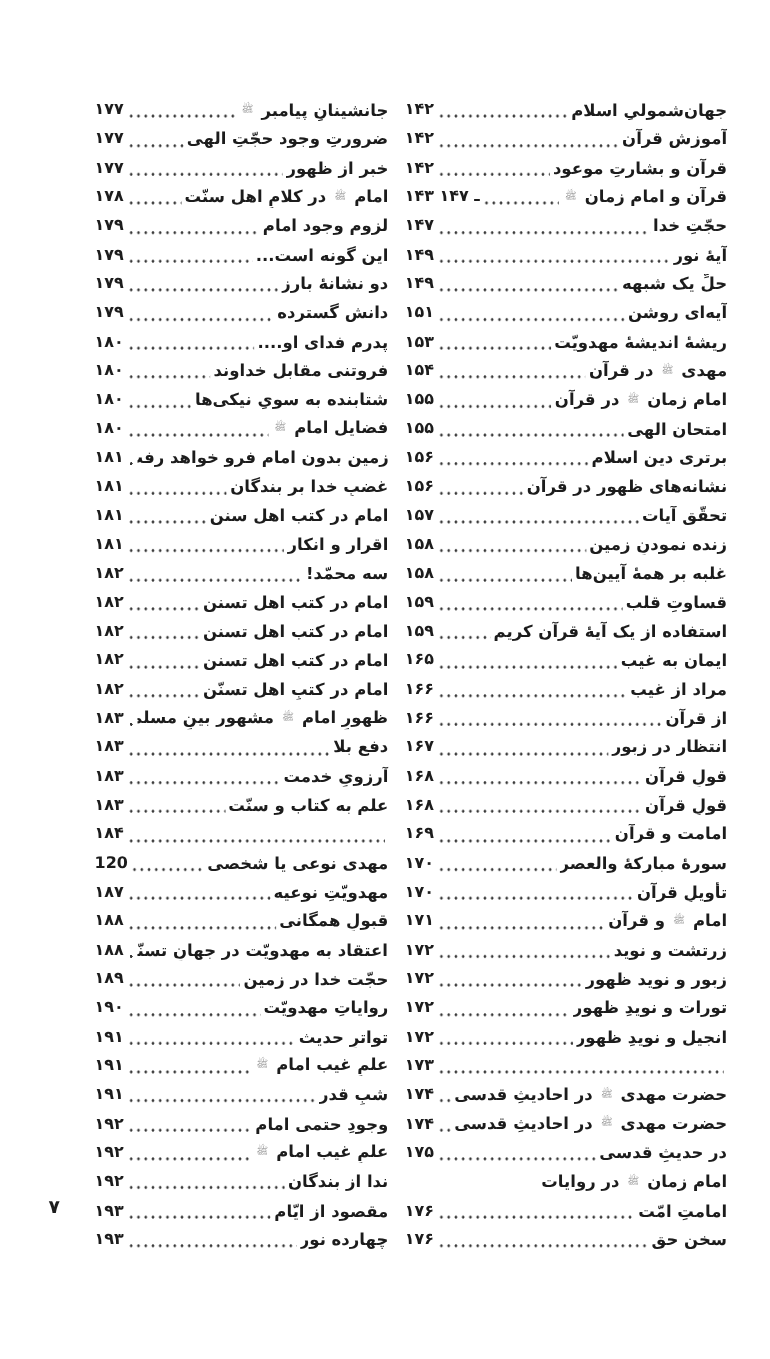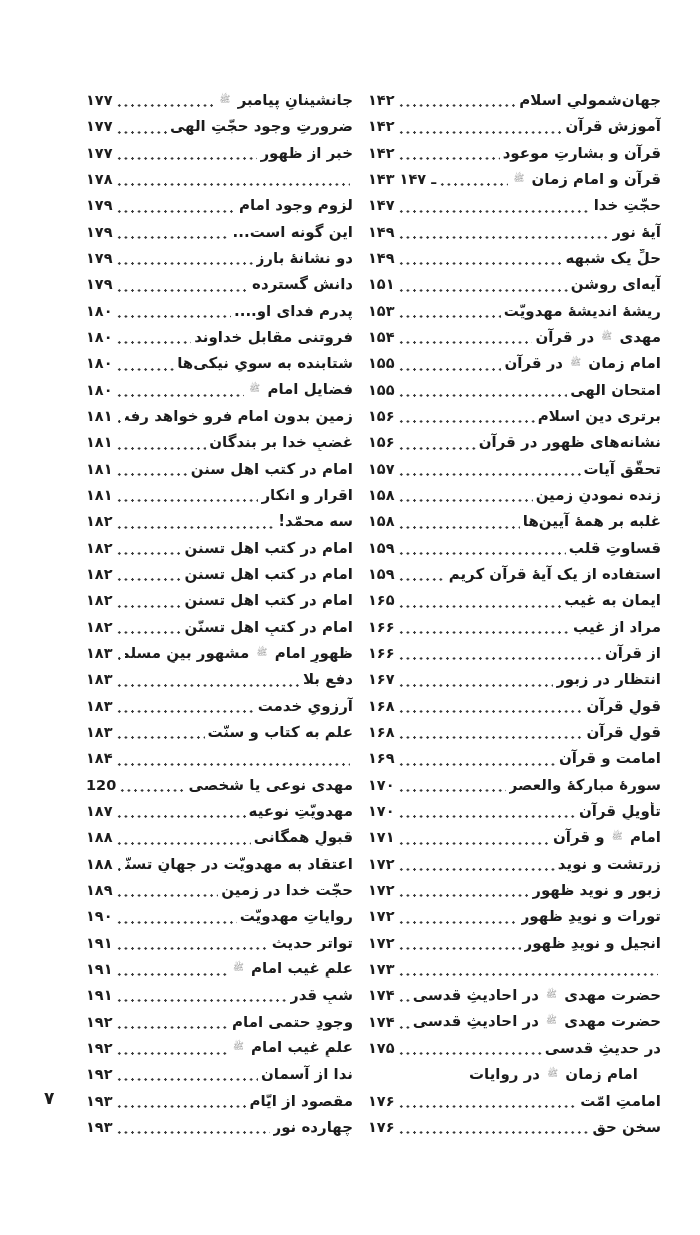--- a/index.html
+++ b/index.html
@@ -19,21 +19,21 @@
   .dots{
     flex:1 1 0;min-width:6px;height:3px;align-self:flex-end;
     margin:0 3px 6px 3px;
     background-image:radial-gradient(circle,#383838 1.1px,transparent 1.4px);
     background-size:6.6px 3px;background-repeat:repeat-x;background-position:left bottom;
   }
   .page-num{
     font-weight:bold;font-size:14.5px;white-space:nowrap;
     direction:ltr;unicode-bidi:isolate;
   }
-  .heading-row{justify-content:center;padding-left:78px;}
+  .heading-row{padding-left:78px;}
   .heading-text{font-weight:bold;font-size:15px;white-space:nowrap;}
   .hon{
     font-size:9px;color:#8a8a8a;margin:0 2px;
     position:relative;top:-3px;font-weight:normal;
   }
   .folio{
     position:absolute;left:44px;top:1088px;
     font-weight:bold;font-size:17px;color:#1c1c1c;
   }
 </style>
@@ -292,20 +292,21 @@
     <span class="page-num">۱۷۷</span>
   </div>
 
   <div class="row">
     <span class="title">خبر از ظهور</span>
     <span class="dots"></span>
     <span class="page-num">۱۷۷</span>
   </div>
 
   <div class="row">
+    <span class="title">امام <span class="hon">ﷺ</span> در کلامِ اهل سنّت</span>
     <span class="dots"></span>
     <span class="page-num">۱۷۸</span>
   </div>
 
   <div class="row">
     <span class="title">لزومِ وجود امام</span>
     <span class="dots"></span>
     <span class="page-num">۱۷۹</span>
   </div>
 
@@ -494,21 +495,21 @@
     <span class="page-num">۱۹۲</span>
   </div>
 
   <div class="row">
     <span class="title">علمِ غیب امام <span class="hon">ﷺ</span></span>
     <span class="dots"></span>
     <span class="page-num">۱۹۲</span>
   </div>
 
   <div class="row">
-    <span class="title">ندا از آسمان</span>
+    <span class="title">ندا از بندگان</span>
     <span class="dots"></span>
     <span class="page-num">۱۹۲</span>
   </div>
 
   <div class="row">
     <span class="title">مقصود از ایّام</span>
     <span class="dots"></span>
     <span class="page-num">۱۹۳</span>
   </div>
 

